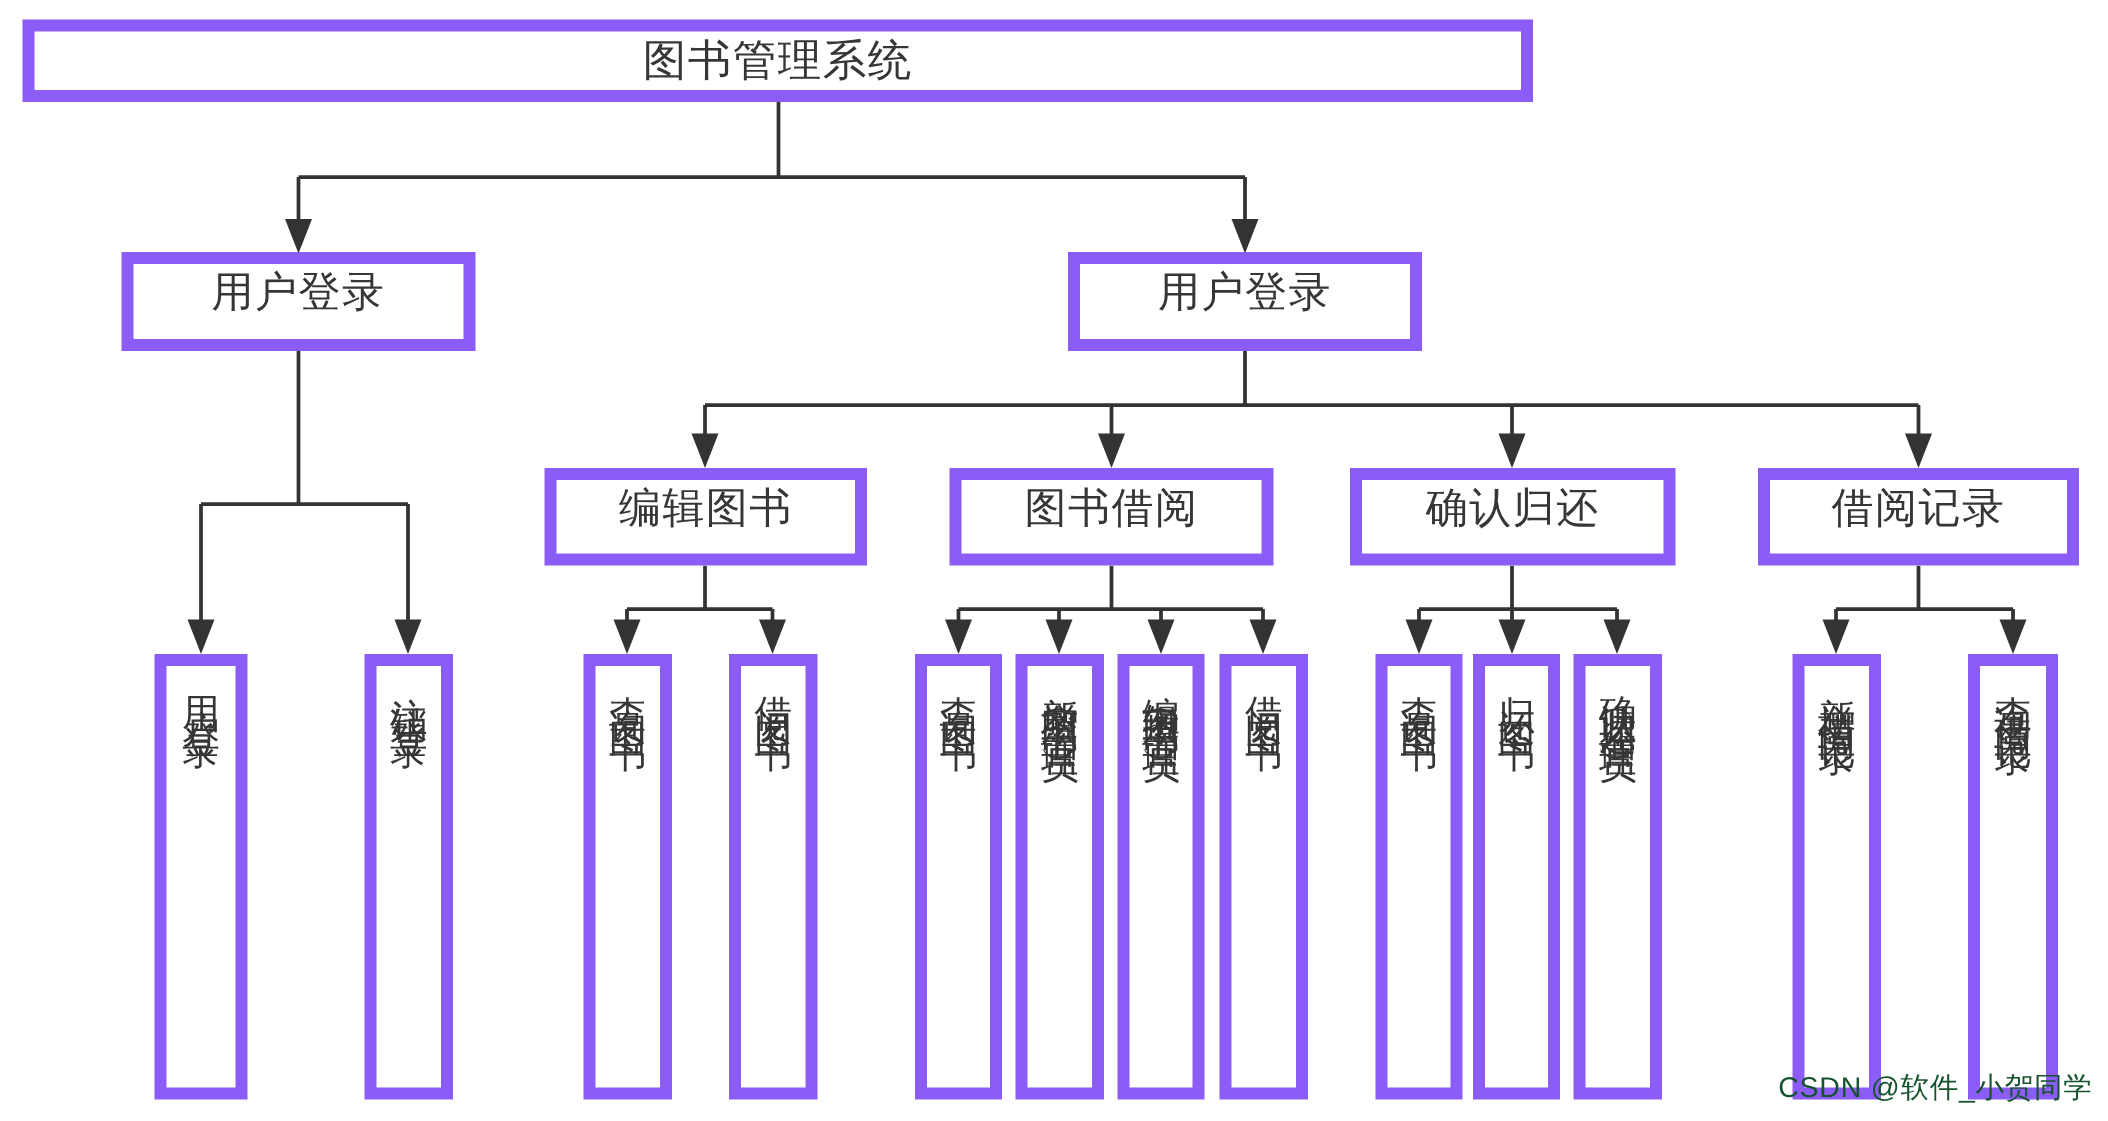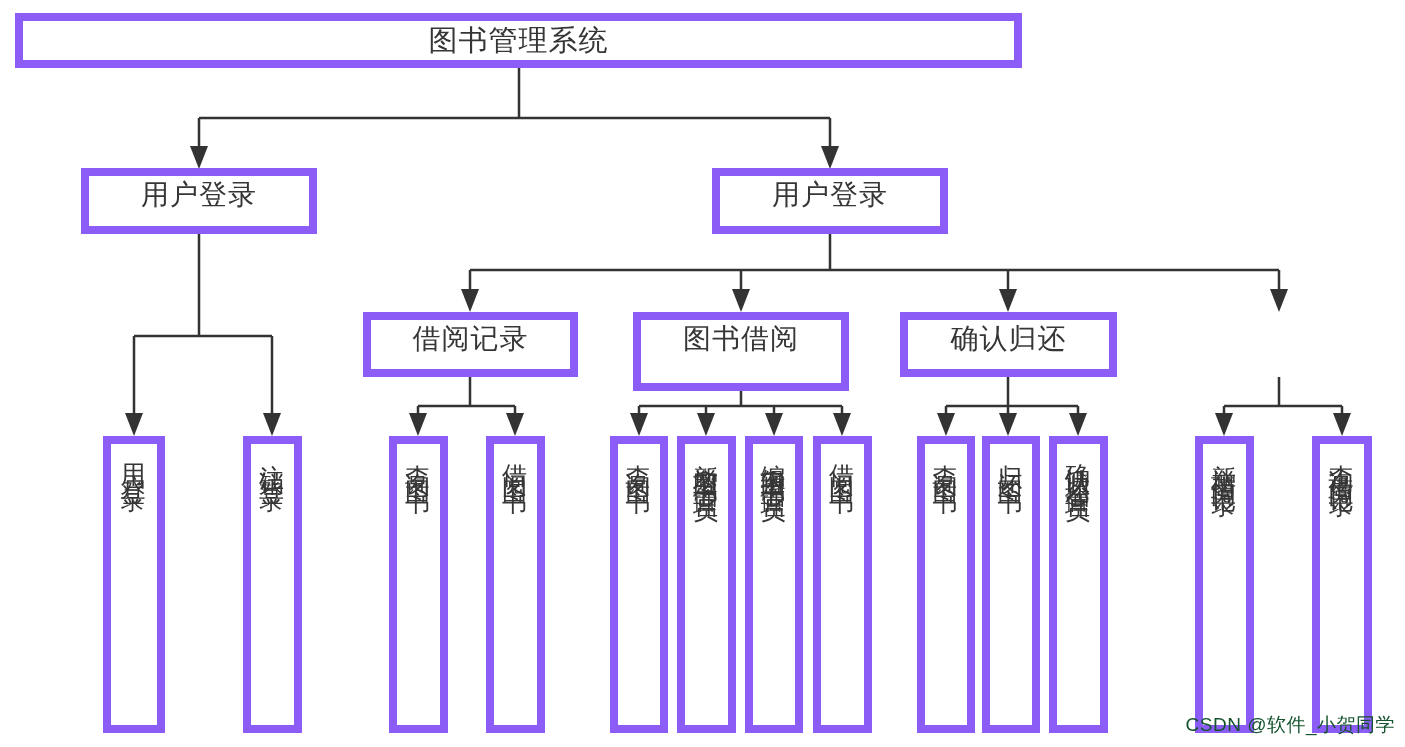--- a/index.html
+++ b/index.html
@@ -121,27 +121,30 @@
   </div>
 
   <div class="node" style="left:81px; top:168px; width:236px; height:66px">
     <span class="hlabel">用户登录</span>
   </div>
   <div class="node" style="left:712px; top:168px; width:236px; height:66px">
     <span class="hlabel">用户登录</span>
   </div>
 
   <div class="node" style="left:363px; top:312px; width:215px; height:65px">
-    <span class="hlabel">借阅记录</span>
+    <span class="hlabel">编辑图书</span>
   </div>
-  <div class="node" style="left:633px; top:312px; width:216px; height:79px">
+  <div class="node" style="left:633px; top:312px; width:216px; height:65px">
     <span class="hlabel">图书借阅</span>
   </div>
   <div class="node" style="left:900px; top:312px; width:217px; height:65px">
     <span class="hlabel">确认归还</span>
+  </div>
+  <div class="node" style="left:1172px; top:312px; width:214px; height:65px">
+    <span class="hlabel">借阅记录</span>
   </div>
 
   <div class="node" style="left:103px; top:436px; width:62px; height:297px">
     <span class="vlabel sp3">用户登录</span>
   </div>
   <div class="node" style="left:243px; top:436px; width:59px; height:297px">
     <span class="vlabel sp3">注销登录</span>
   </div>
 
   <div class="node" style="left:389px; top:436px; width:59px; height:297px">

